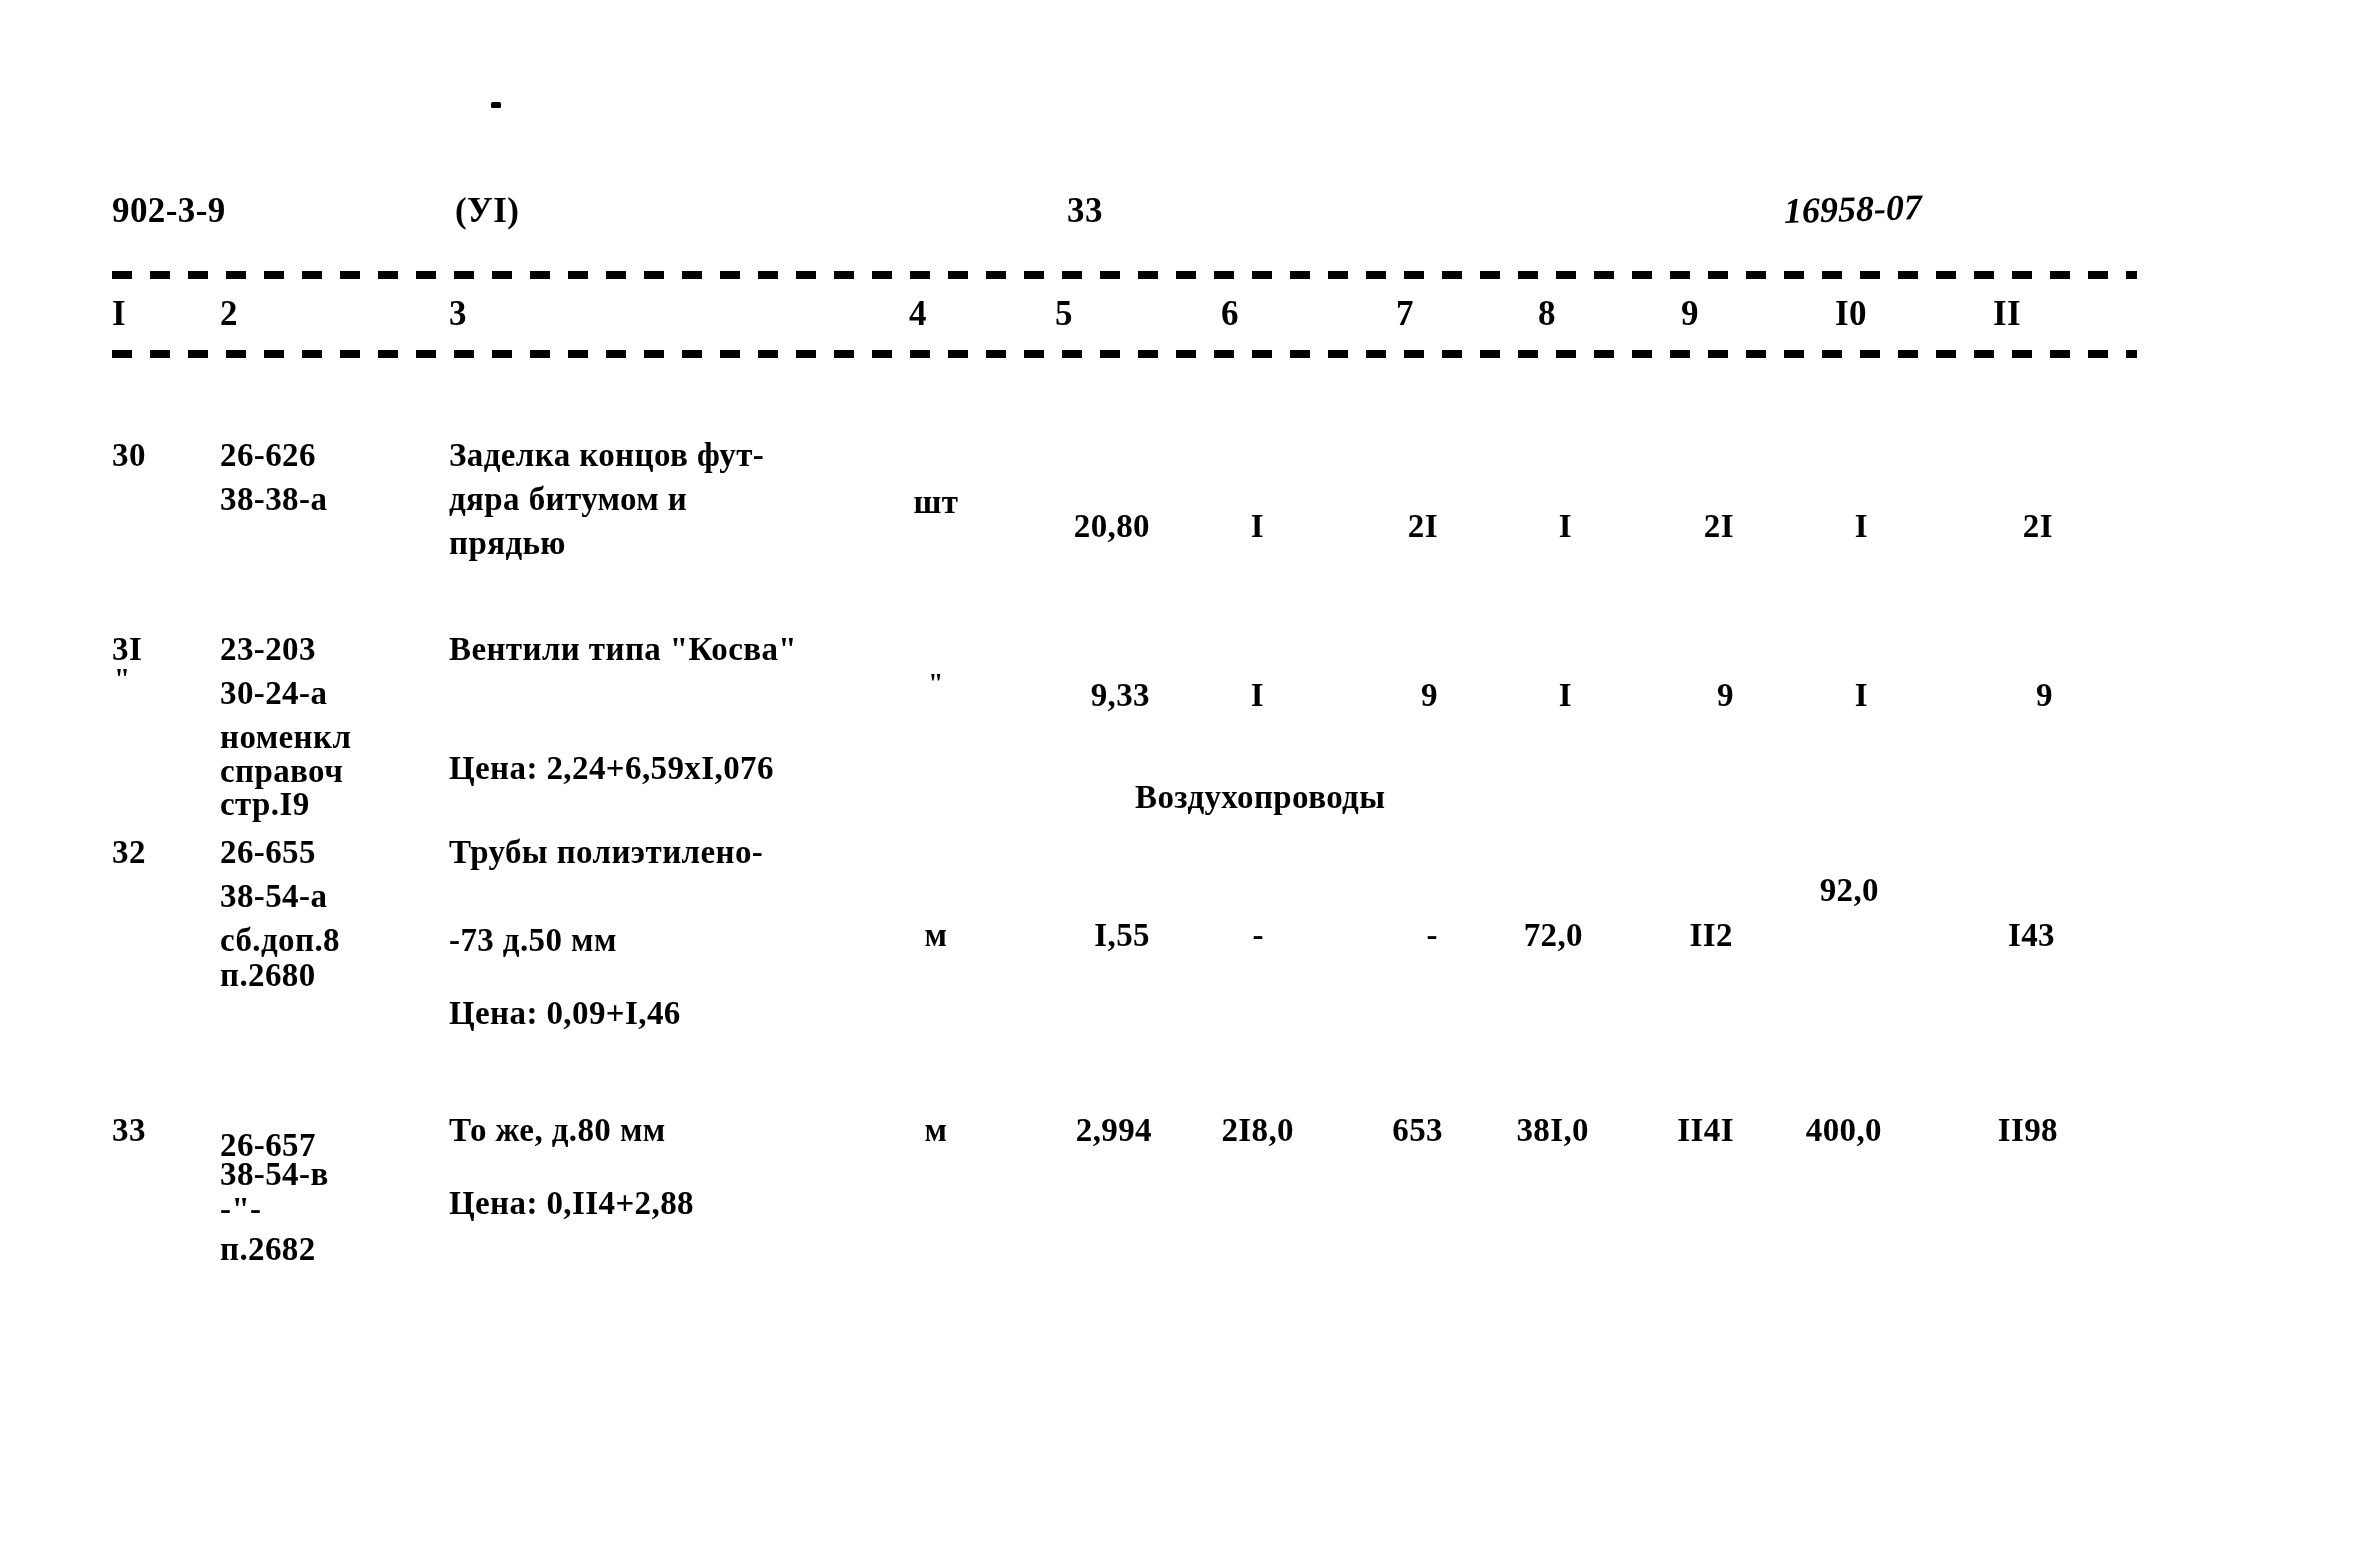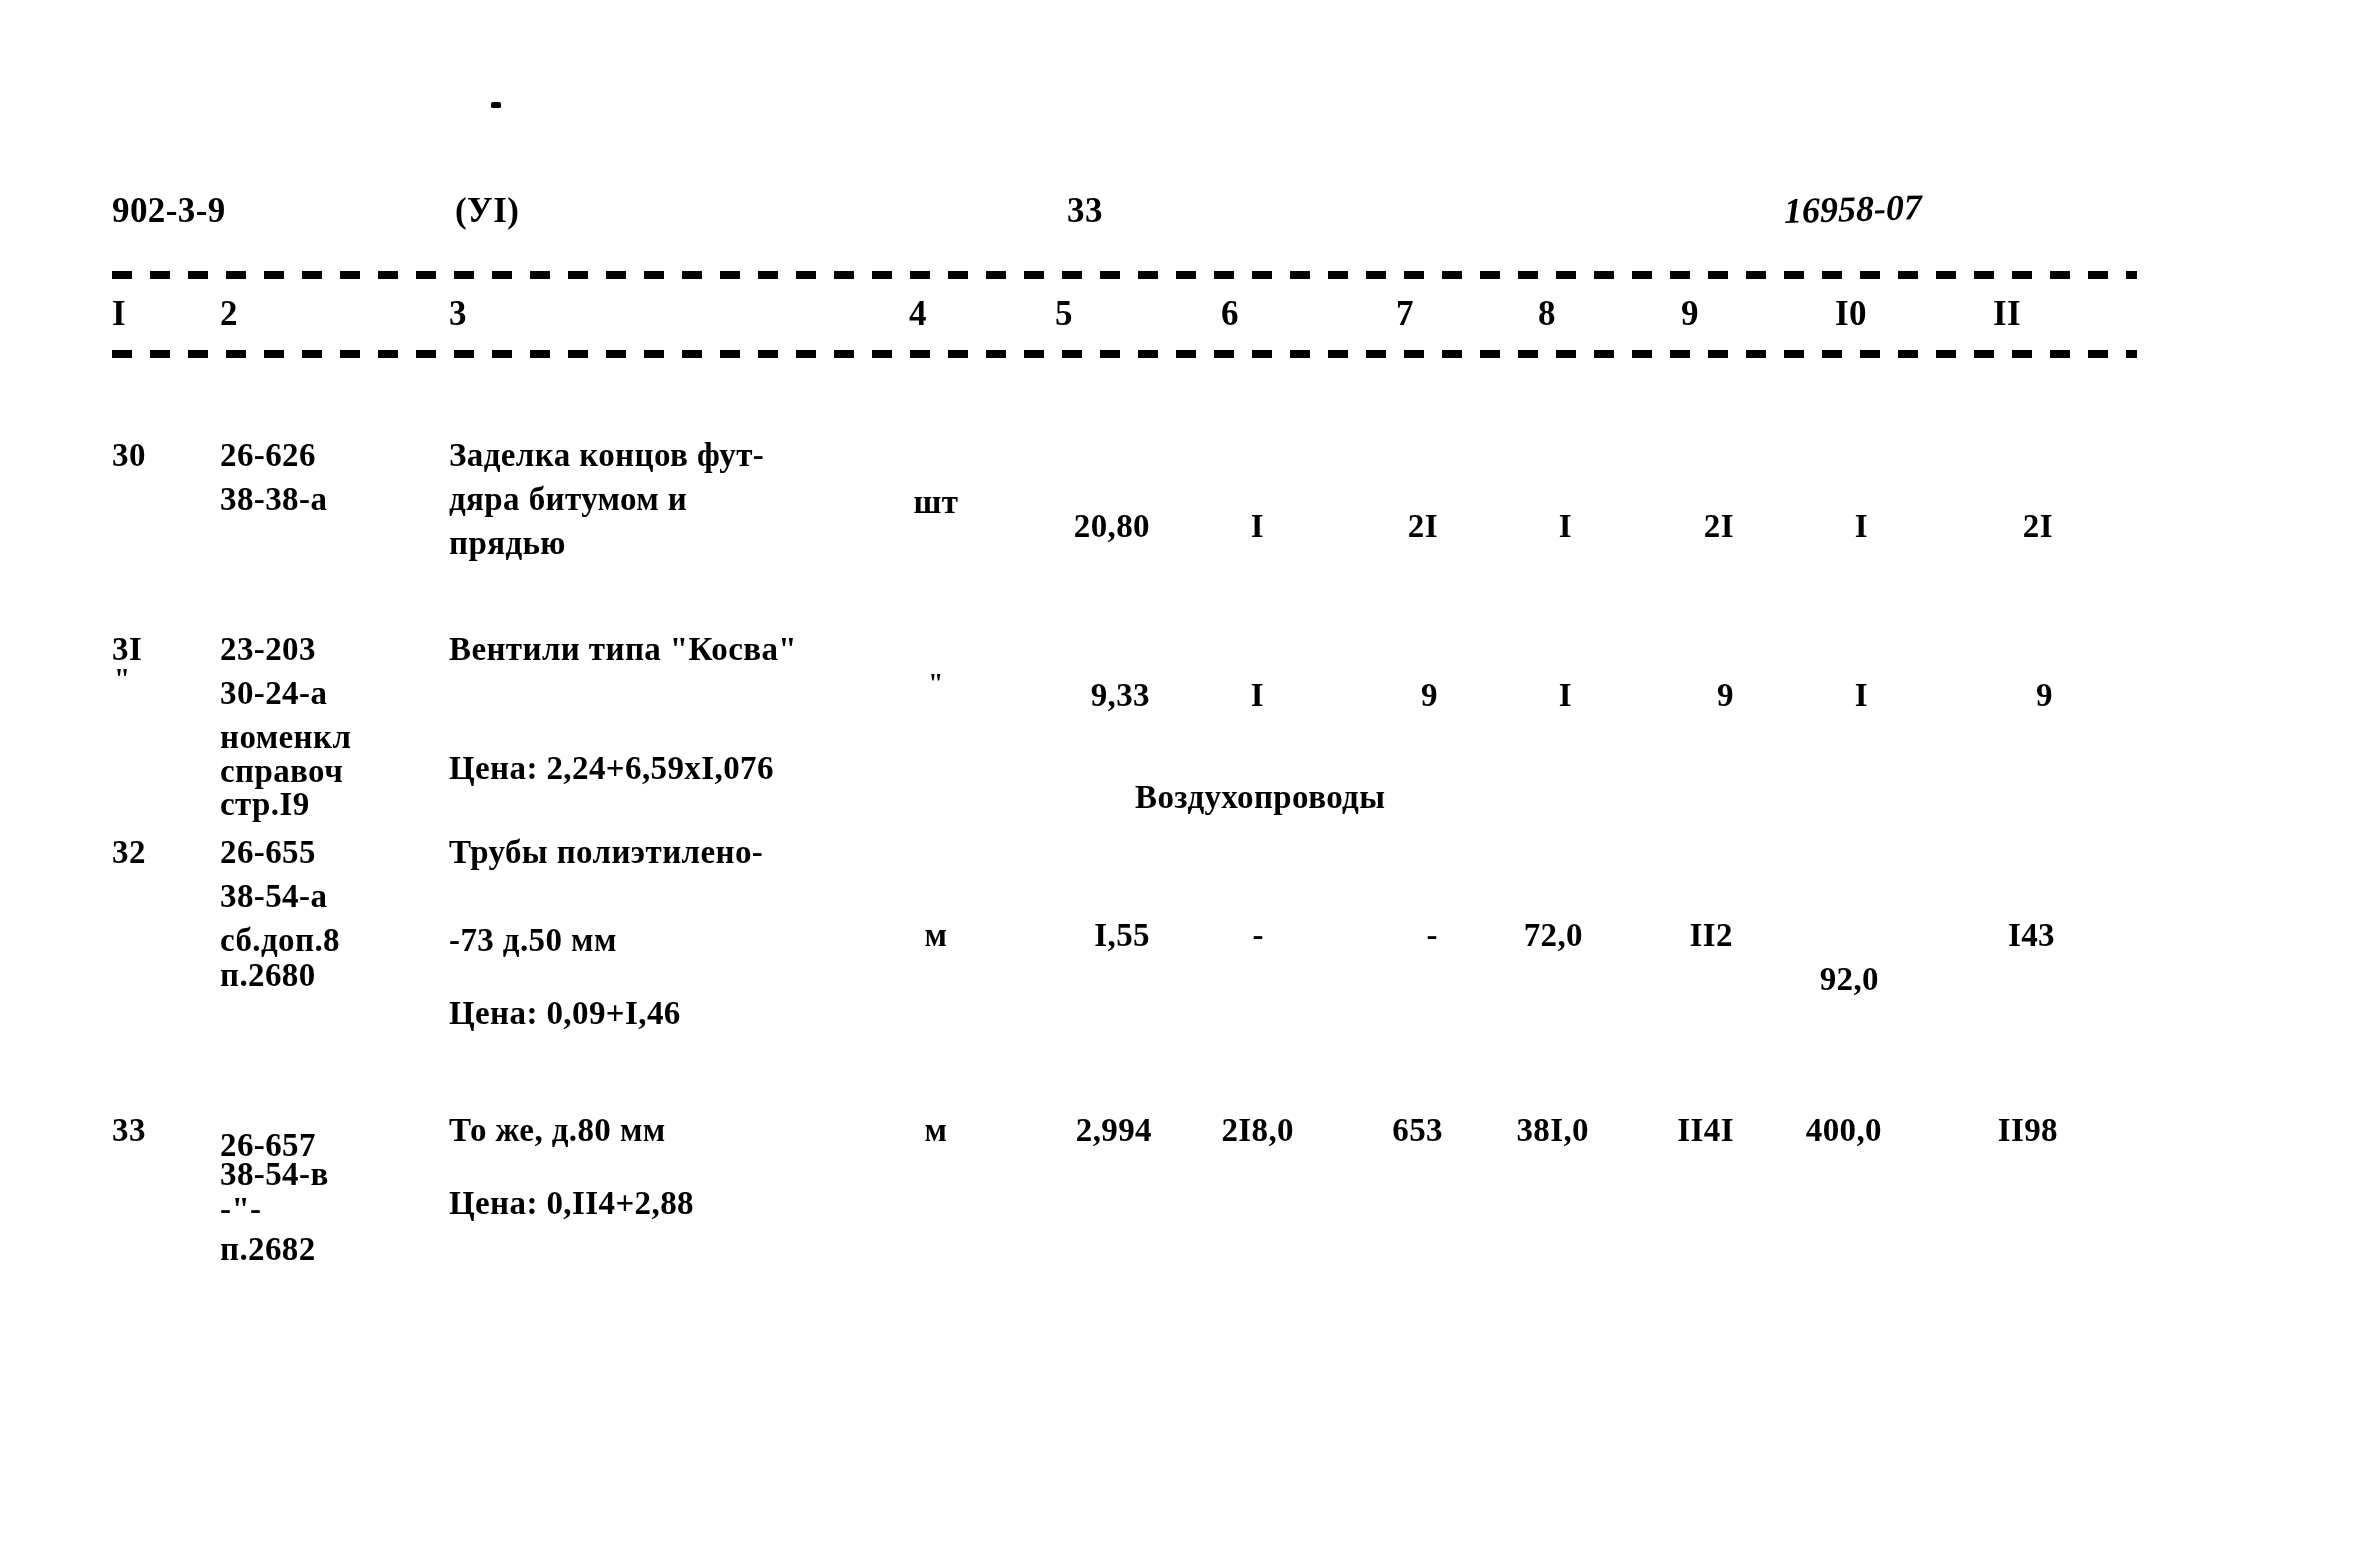--- a/index.html
+++ b/index.html
@@ -154,21 +154,21 @@
   <div class="abs tw cell c-desc" style="left:449px; top:918px;">-73 д.50 мм</div>
   <div class="abs tw cell c-desc" style="left:449px; top:991px; width:682px;">Цена: 0,09+I,46</div>
 
   <div class="abs tw cell c-unit" style="left:902px; top:913px;">м</div>
 
   <div class="abs tw num" style="left:1014px; top:913px; width:136px;">I,55</div>
   <div class="abs tw num" style="left:1173px; top:913px; width:91px;">-</div>
   <div class="abs tw num" style="left:1332px; top:913px; width:106px;">-</div>
   <div class="abs tw num" style="left:1462px; top:913px; width:121px;">72,0</div>
   <div class="abs tw num" style="left:1612px; top:913px; width:121px;">II2</div>
-  <div class="abs tw num" style="left:1758px; top:957px; width:121px;">92,0</div>
+  <div class="abs tw num" style="left:1758px; top:868px; width:121px;">92,0</div>
   <div class="abs tw num" style="left:1934px; top:913px; width:121px;">I43</div>
 
   <div class="abs tw cell c-pos" style="left:112px; top:1108px;">33</div>
 
   <div class="abs tw cell c-code" style="left:220px; top:1108px;margin-top:15px;">26-657</div>
   <div class="abs tw cell c-code" style="left:220px; top:1152px;">38-54-в</div>
   <div class="abs tw cell c-code" style="left:220px; top:1187px;">-"-</div>
   <div class="abs tw cell c-code" style="left:220px; top:1227px;">п.2682</div>
 
   <div class="abs tw cell c-desc" style="left:449px; top:1108px;">То же, д.80 мм</div>

